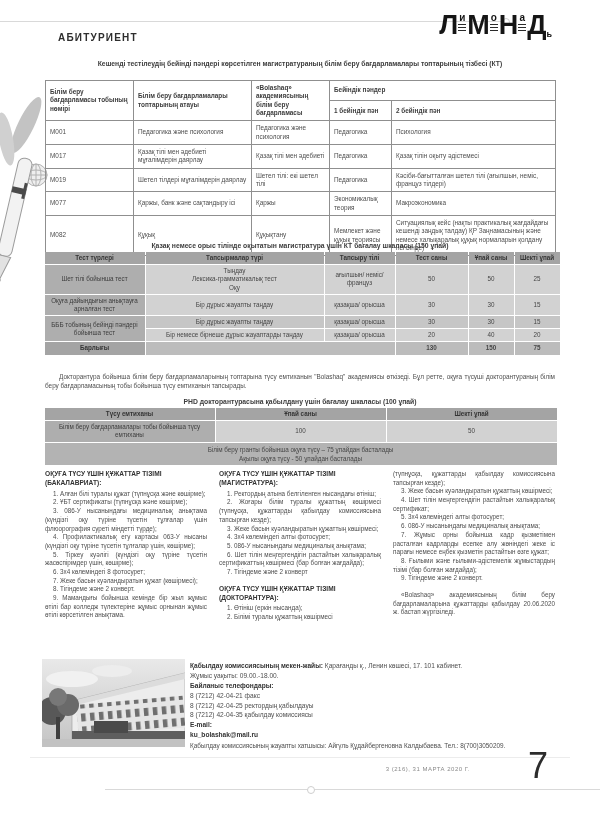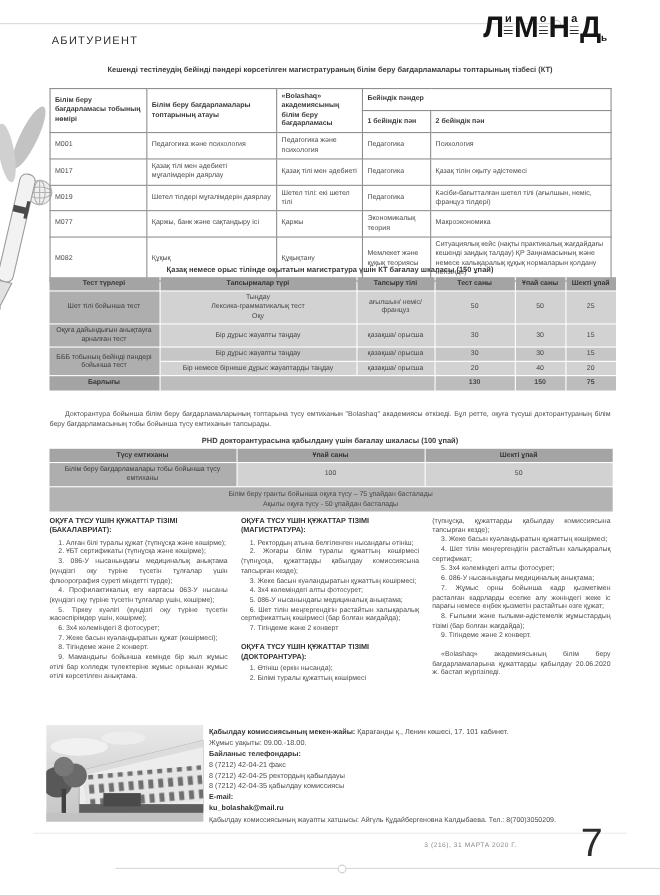--- a/index.html
+++ b/index.html
@@ -2,21 +2,21 @@
 <html><head>
 <meta charset="utf-8">
 <style>
   html,body{margin:0;padding:0;background:#fff;}
   .page{position:relative;width:600px;height:814px;background:#fff;overflow:hidden;
         font-family:"Liberation Sans",sans-serif;color:#4e4e4e;}
   
   .top-rule{position:absolute;top:21px;left:0;width:505px;height:1px;background:#d9d9d9;}
   .top-rule-dot{position:absolute;top:18px;left:502px;width:6px;height:6px;border-radius:50%;
         background:#fff;border:1px solid #cfcfcf;}
-  .section-title{position:absolute;top:32px;left:47px;font-size:10px;font-weight:normal;
+  .section-title{position:absolute;top:32px;left:58px;font-size:10px;font-weight:bold;
         letter-spacing:1.2px;color:#2e2e2e;}
   .logo{position:absolute;top:12px;right:48px;display:flex;align-items:flex-start;color:#151515;}
   .logo .big{font-size:27px;line-height:27px;font-weight:900;letter-spacing:-1px;}
   .logo .small{display:flex;flex-direction:column;align-items:center;margin:1px 1px 0 1px;}
   .logo .small i{font-style:normal;font-size:10px;font-weight:900;line-height:10px;}
   .logo .small u{display:block;width:8px;height:8px;text-decoration:none;margin-top:1px;
         background:repeating-linear-gradient(#2a2a2a 0 1px,transparent 1px 3px);}
   .logo .tiny{font-size:9px;font-weight:900;align-self:flex-end;margin-left:1px;}
   
   .content{position:absolute;left:45px;width:510px;}

